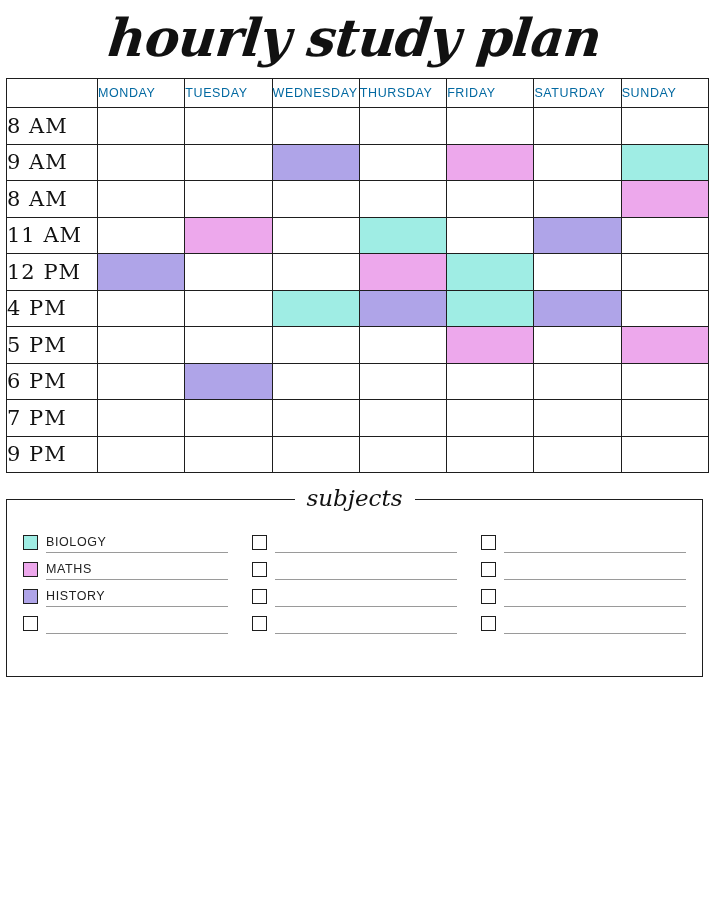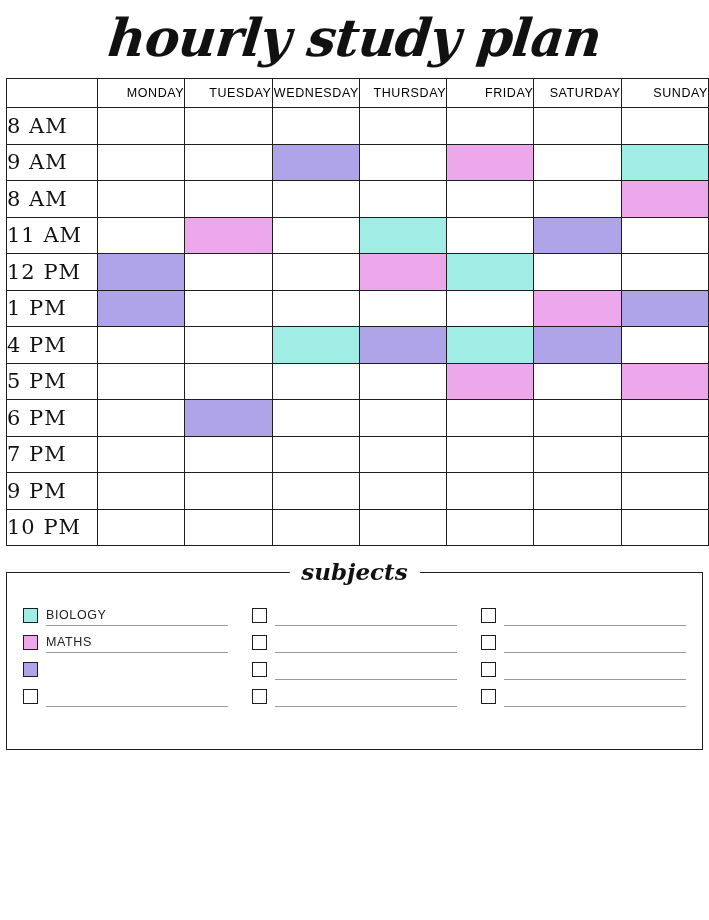--- a/index.html
+++ b/index.html
@@ -53,22 +53,22 @@
   }
   table.schedule th.corner {
     width: 90px;
     border-left: 1px solid #1e1e1e;
   }
   table.schedule th.dayhead {
     font-family: "Liberation Sans", sans-serif;
     font-size: 12.5px;
     font-weight: normal;
     letter-spacing: 0.6px;
-    text-align: right;
-    color: #000000;
+    text-align: left;
+    color: #0369a1;
     height: 28px;
   }
   table.schedule td.timecell {
     width: 90px;
     font-family: "DejaVu Serif", serif;
     font-size: 21px;
     text-align: left;
     color: #111;
     letter-spacing: 1px;
   }
@@ -90,21 +90,21 @@
   }
   .subjects-label {
     position: absolute;
     top: -14px;
     left: 50%;
     transform: translateX(-50%);
     background: #ffffff;
     padding: 0 12px;
     font-family: "DejaVu Serif", serif;
     font-style: italic;
-    font-weight: bold;
+    font-weight: normal;
     font-size: 23px;
     color: #111;
   }
   .subject-grid {
     display: grid;
     grid-template-columns: 1fr 1fr 1fr;
     column-gap: 24px;
     row-gap: 0;
   }
   .subject-row {
@@ -199,30 +199,20 @@
             <td class="timecell">12 PM</td>
             <td class="slot" style="background: rgb(175, 164, 232);"></td>
             <td class="slot" style="background: rgb(255, 255, 255);"></td>
             <td class="slot" style="background: rgb(255, 255, 255);"></td>
             <td class="slot" style="background: rgb(237, 168, 236);"></td>
             <td class="slot" style="background: rgb(159, 237, 228);"></td>
             <td class="slot" style="background: rgb(255, 255, 255);"></td>
             <td class="slot" style="background: rgb(255, 255, 255);"></td>
           </tr>
           <tr>
-            <td class="timecell">1 PM</td>
-            <td class="slot" style="background: rgb(175, 164, 232);"></td>
-            <td class="slot" style="background: rgb(255, 255, 255);"></td>
-            <td class="slot" style="background: rgb(255, 255, 255);"></td>
-            <td class="slot" style="background: rgb(255, 255, 255);"></td>
-            <td class="slot" style="background: rgb(255, 255, 255);"></td>
-            <td class="slot" style="background: rgb(237, 168, 236);"></td>
-            <td class="slot" style="background: rgb(175, 164, 232);"></td>
-          </tr>
-          <tr>
             <td class="timecell">4 PM</td>
             <td class="slot" style="background: rgb(255, 255, 255);"></td>
             <td class="slot" style="background: rgb(255, 255, 255);"></td>
             <td class="slot" style="background: rgb(159, 237, 228);"></td>
             <td class="slot" style="background: rgb(175, 164, 232);"></td>
             <td class="slot" style="background: rgb(159, 237, 228);"></td>
             <td class="slot" style="background: rgb(175, 164, 232);"></td>
             <td class="slot" style="background: rgb(255, 255, 255);"></td>
           </tr>
           <tr>
@@ -250,30 +240,20 @@
             <td class="slot" style="background: rgb(255, 255, 255);"></td>
             <td class="slot" style="background: rgb(255, 255, 255);"></td>
             <td class="slot" style="background: rgb(255, 255, 255);"></td>
             <td class="slot" style="background: rgb(255, 255, 255);"></td>
             <td class="slot" style="background: rgb(255, 255, 255);"></td>
             <td class="slot" style="background: rgb(255, 255, 255);"></td>
             <td class="slot" style="background: rgb(255, 255, 255);"></td>
           </tr>
           <tr>
             <td class="timecell">9 PM</td>
-            <td class="slot" style="background: rgb(255, 255, 255);"></td>
-            <td class="slot" style="background: rgb(255, 255, 255);"></td>
-            <td class="slot" style="background: rgb(255, 255, 255);"></td>
-            <td class="slot" style="background: rgb(255, 255, 255);"></td>
-            <td class="slot" style="background: rgb(255, 255, 255);"></td>
-            <td class="slot" style="background: rgb(255, 255, 255);"></td>
-            <td class="slot" style="background: rgb(255, 255, 255);"></td>
-          </tr>
-          <tr>
-            <td class="timecell">10 PM</td>
             <td class="slot" style="background: rgb(255, 255, 255);"></td>
             <td class="slot" style="background: rgb(255, 255, 255);"></td>
             <td class="slot" style="background: rgb(255, 255, 255);"></td>
             <td class="slot" style="background: rgb(255, 255, 255);"></td>
             <td class="slot" style="background: rgb(255, 255, 255);"></td>
             <td class="slot" style="background: rgb(255, 255, 255);"></td>
             <td class="slot" style="background: rgb(255, 255, 255);"></td>
           </tr>
         </tbody>
     </table>
@@ -302,20 +282,21 @@
           <div class="subject-row">
             <div class="swatch" style="background: rgb(255, 255, 255);"></div>
             <div class="subject-line"></div>
           </div>
           <div class="subject-row">
             <div class="swatch" style="background: rgb(255, 255, 255);"></div>
             <div class="subject-line"></div>
           </div>
           <div class="subject-row">
             <div class="swatch" style="background: rgb(175, 164, 232);"></div>
+            <div class="subject-line">HISTORY</div>
           </div>
           <div class="subject-row">
             <div class="swatch" style="background: rgb(255, 255, 255);"></div>
             <div class="subject-line"></div>
           </div>
           <div class="subject-row">
             <div class="swatch" style="background: rgb(255, 255, 255);"></div>
             <div class="subject-line"></div>
           </div>
           <div class="subject-row">

